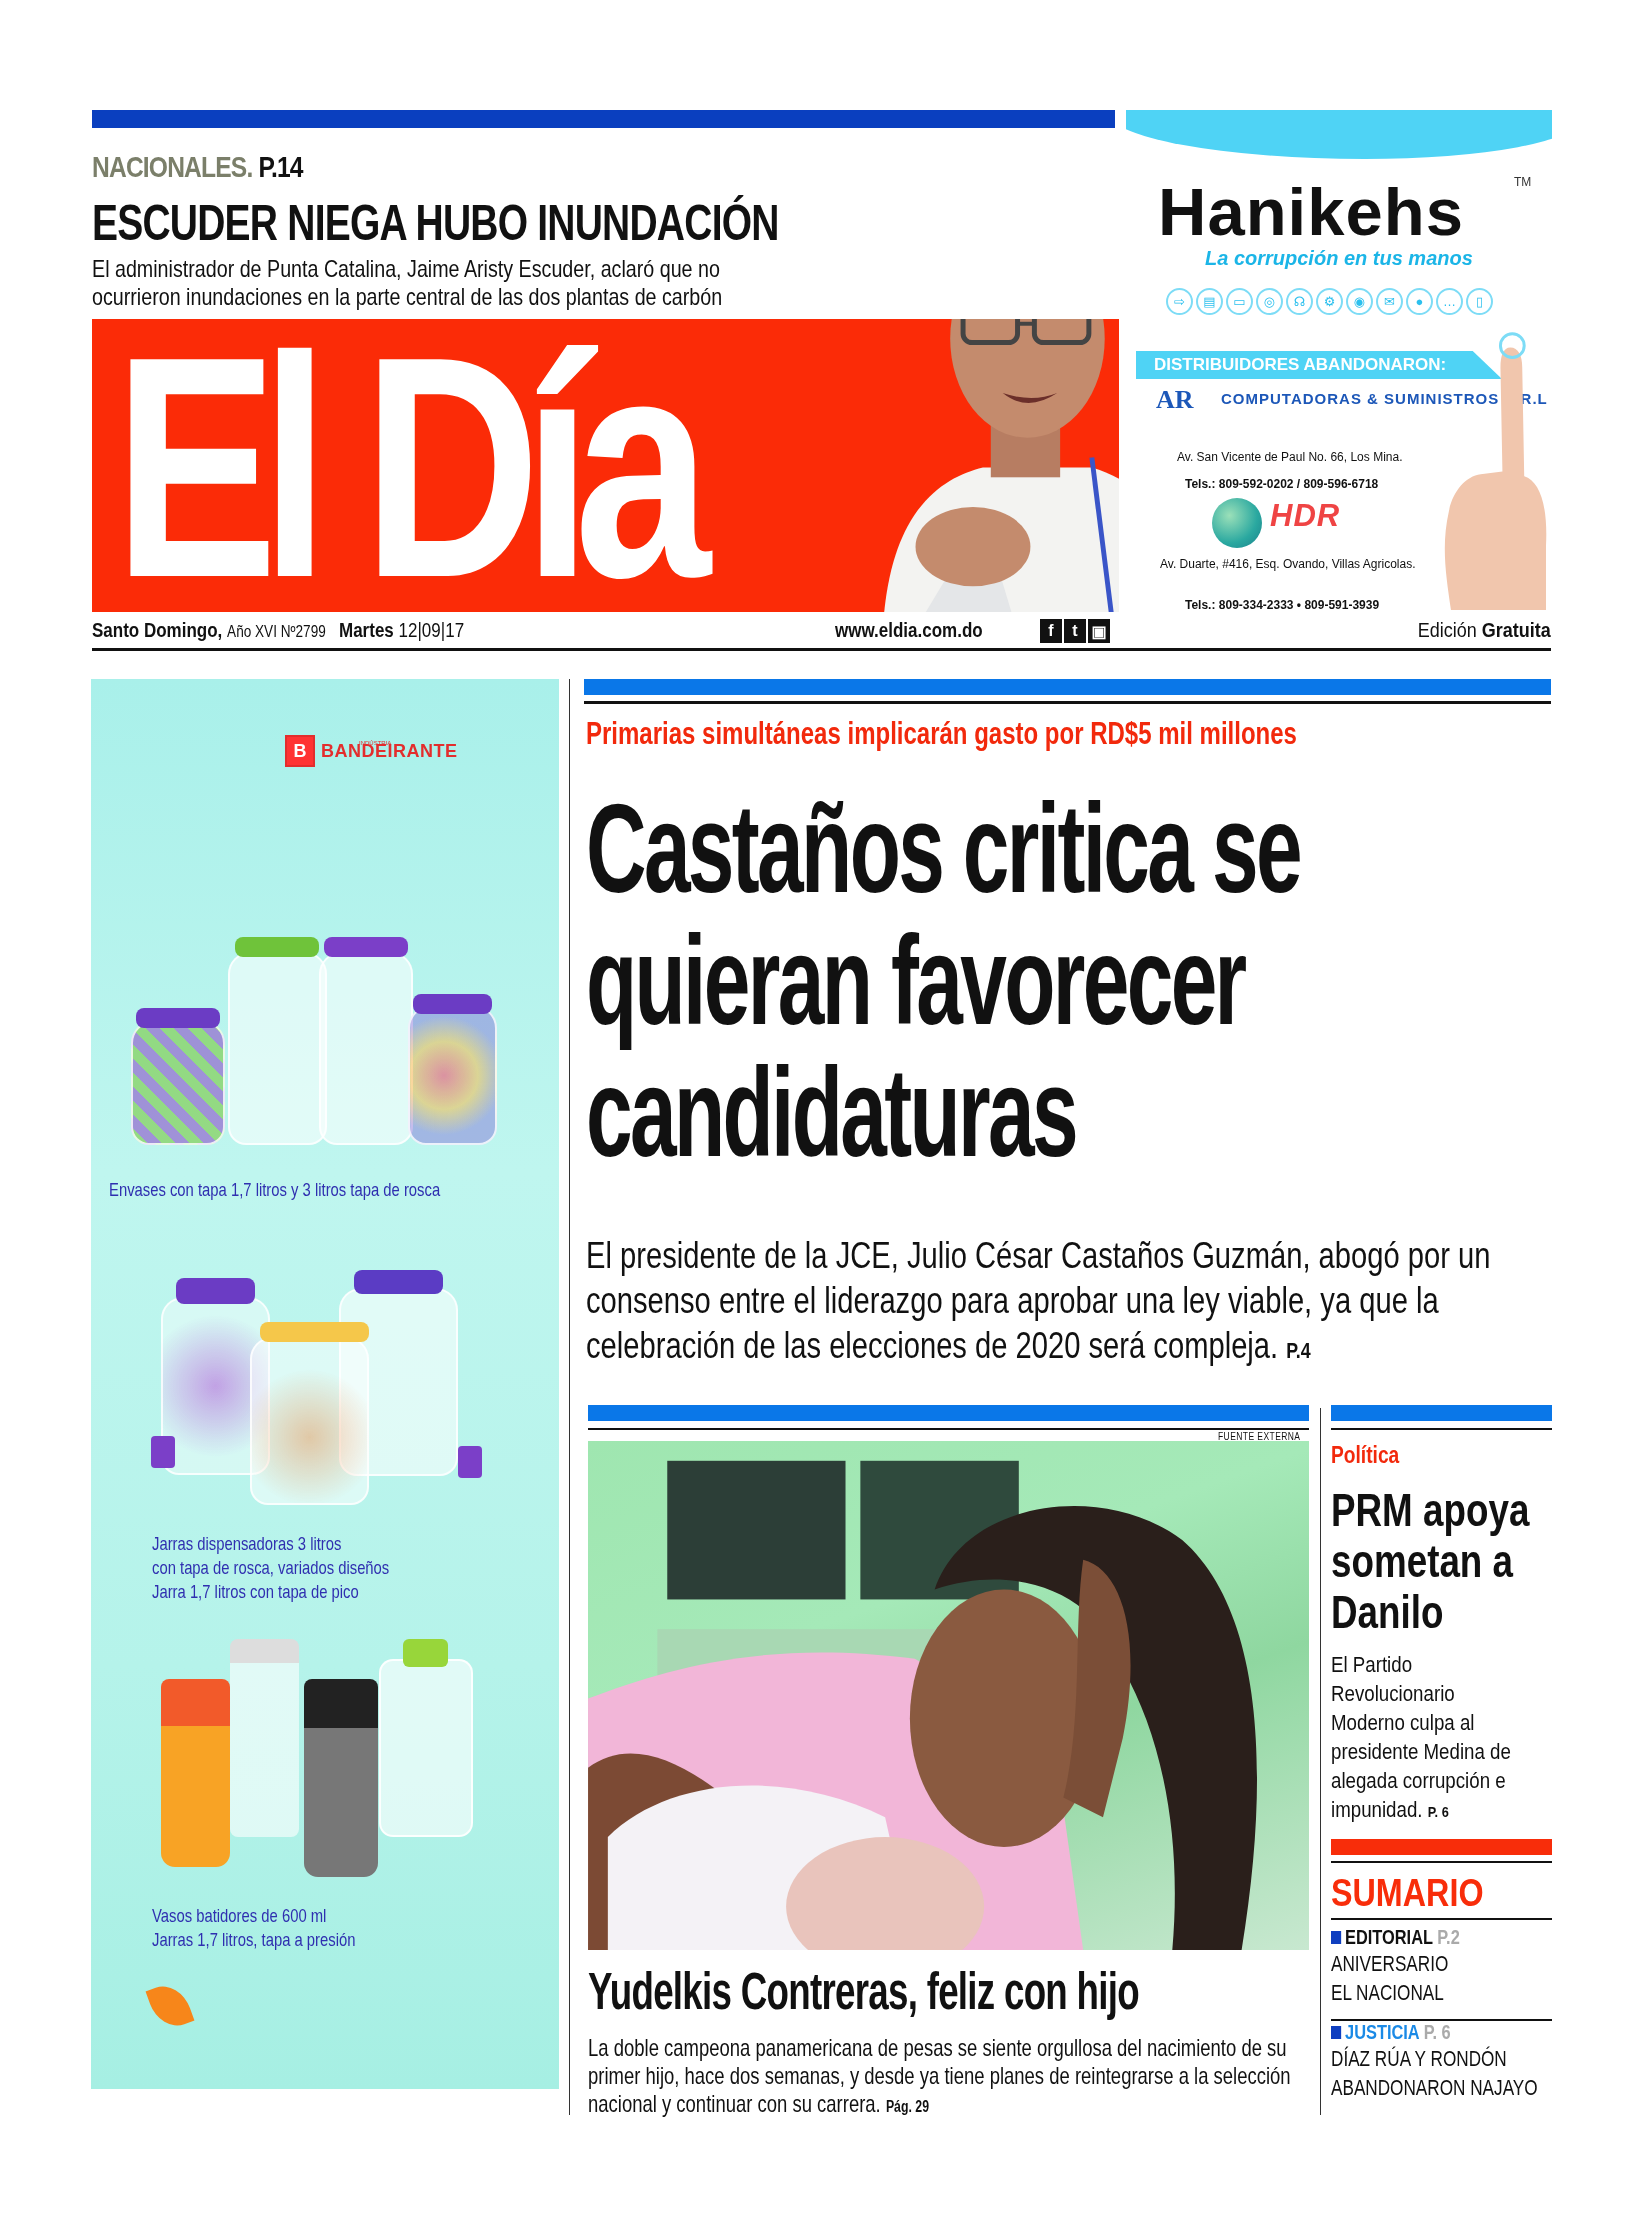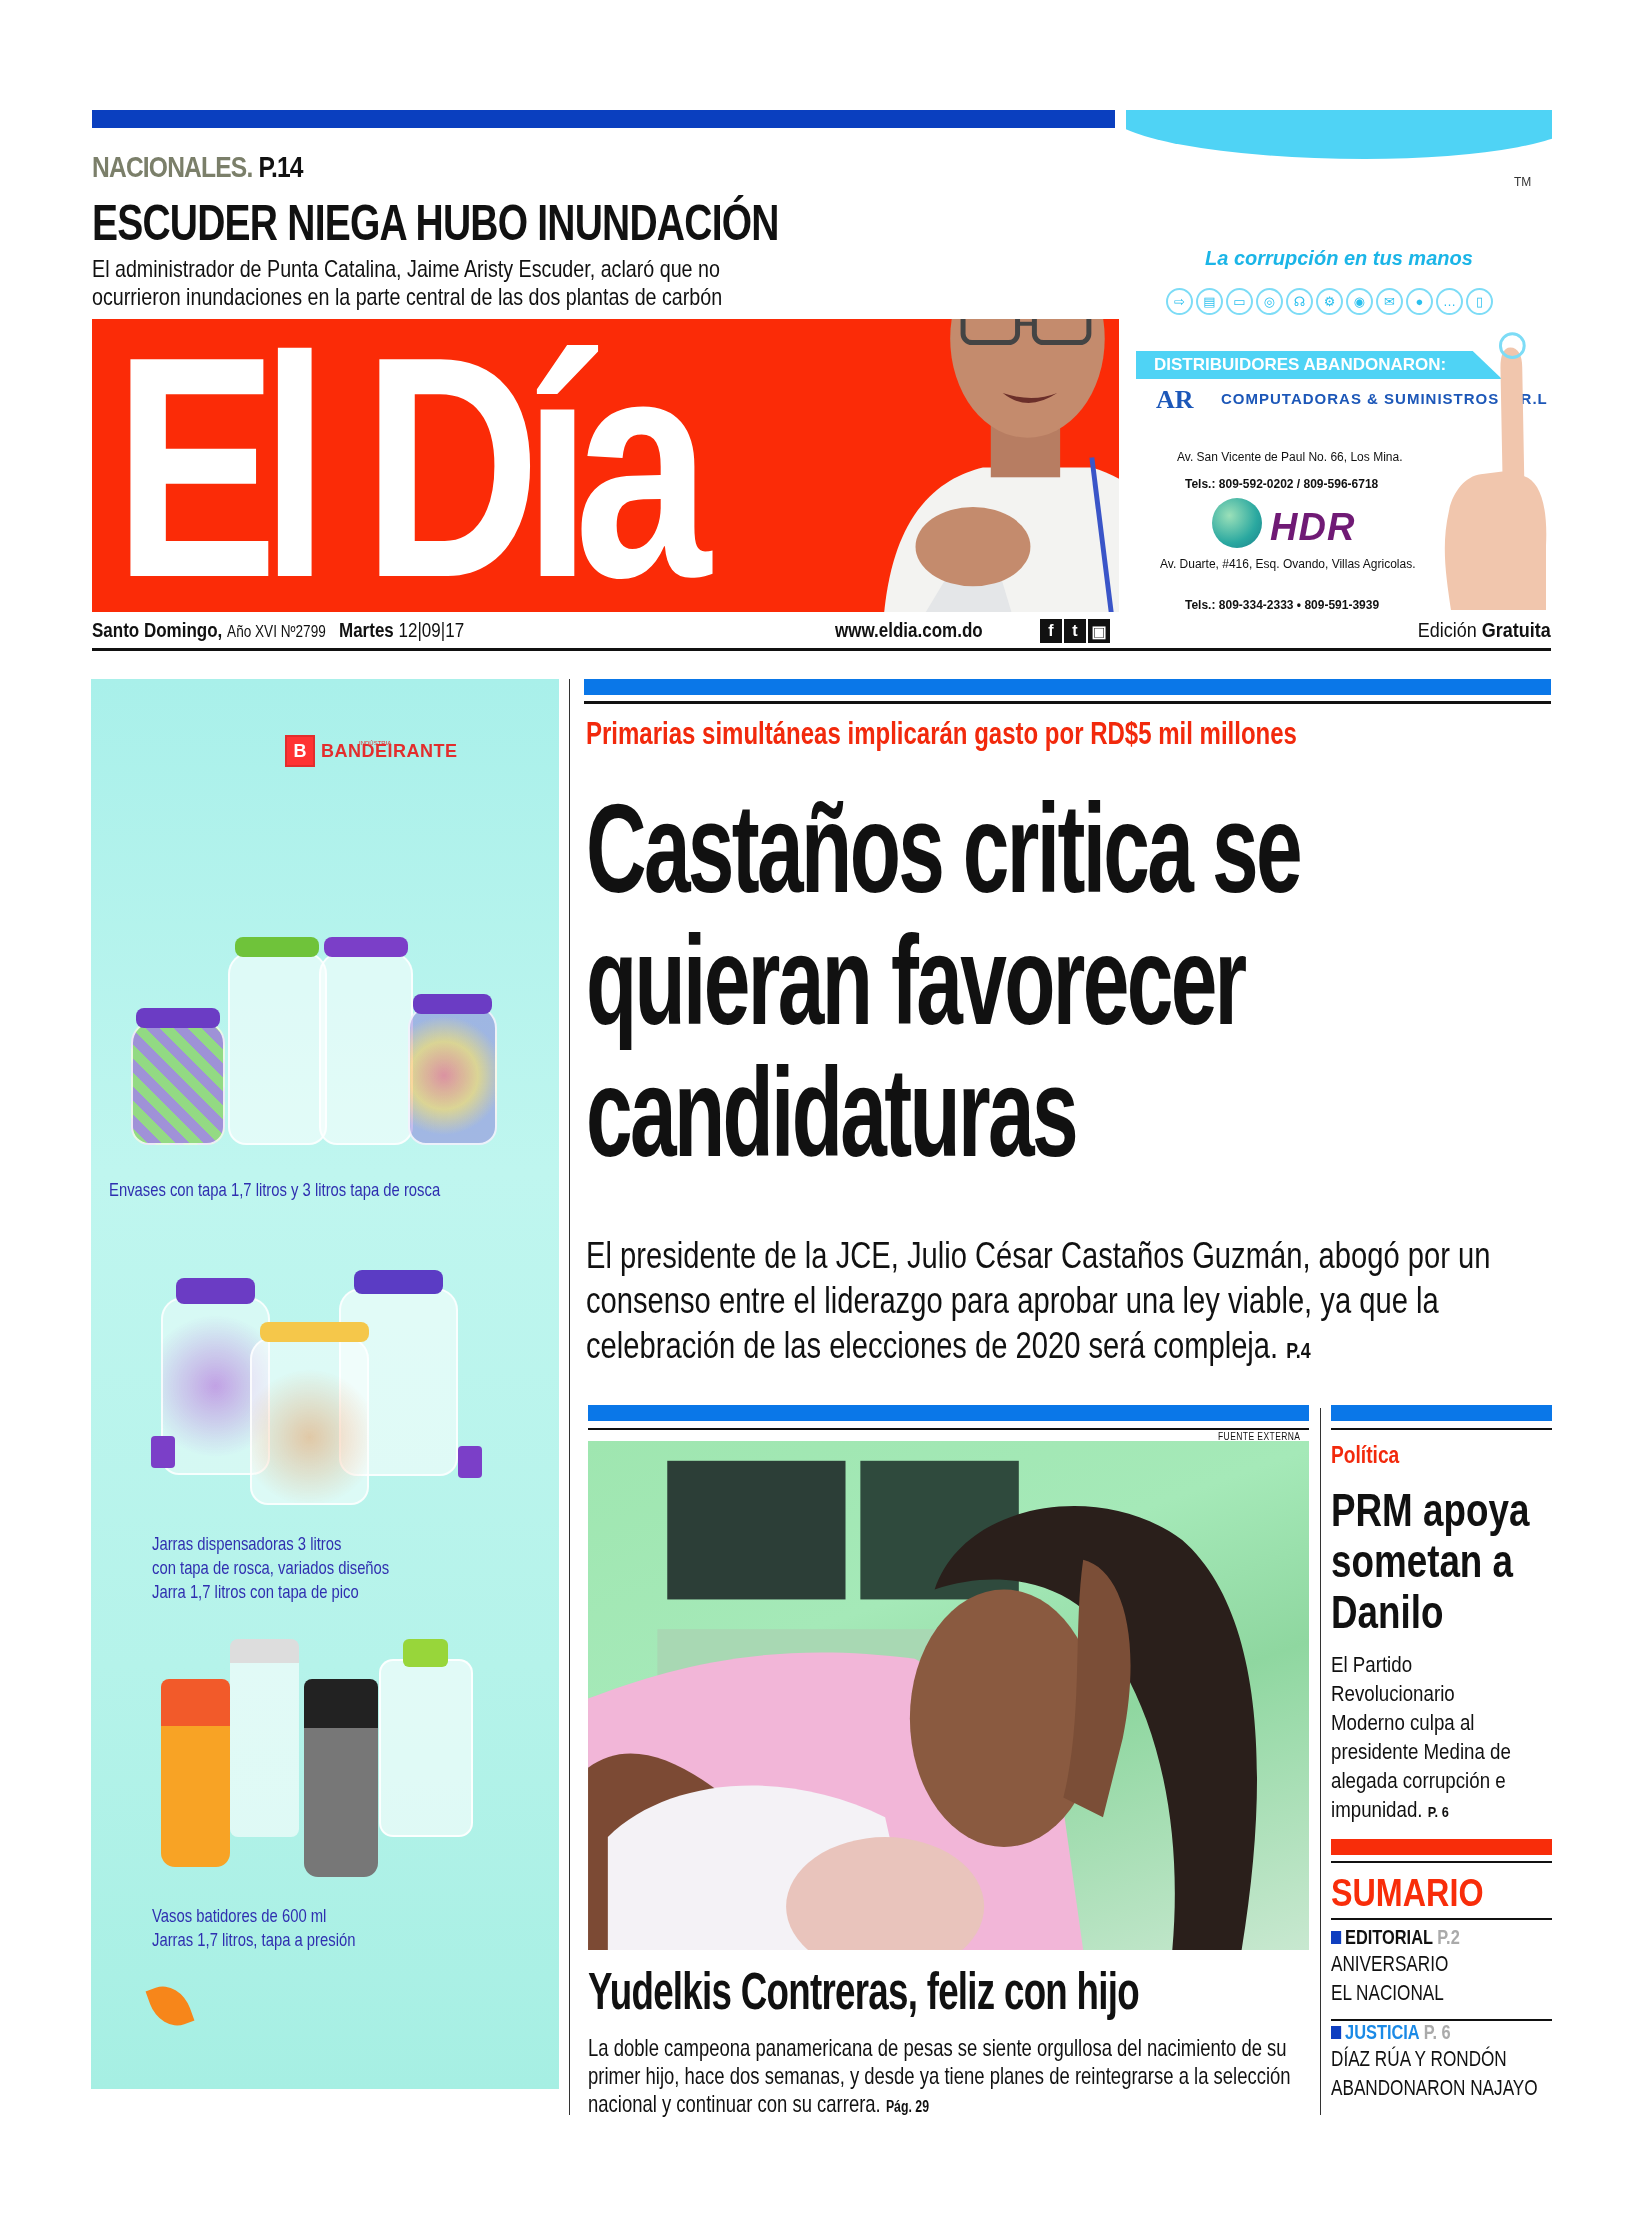--- a/index.html
+++ b/index.html
@@ -26,21 +26,21 @@
   #ad-tm { left: 388px; top: 65px; font-size: 12px; color: #333; }
   #ad-tagline { left: 79px; top: 137px; font-size: 20px; font-style: italic; color: #1bb5e7; font-weight: bold; }
   #ad-icons { left: 40px; top: 178px; display: flex; gap: 3px; }
   #ad-icons span { width: 27px; height: 27px; border: 2px solid #7ddcf6; border-radius: 50%; color: #2cc0ee; font-size: 13px; display: flex; align-items: center; justify-content: center; }
   #ad-dist { left: 10px; top: 241px; width: 366px; height: 28px; background: #4fd3f5; color: #fff; font-weight: bold; font-size: 17px; padding-left: 18px; line-height: 28px; clip-path: polygon(0 0, 92% 0, 100% 100%, 0 100%); }
   #ad-ar-logo { left: 30px; top: 275px; font-size: 26px; font-family: "Liberation Serif", serif; font-weight: bold; color: #1c57b8; }
   #ad-ar-name { left: 95px; top: 280px; font-size: 15px; font-weight: bold; color: #1c57b8; letter-spacing: 1px; }
   #ad-ar-tel { left: 59px; top: 323px; font-size: 12px; font-weight: bold; margin-top: 44px; }
   #ad-ar-addr { left: 51px; top: 340px; font-size: 12px; }
   #ad-hdr-globe { left: 86px; top: 388px; width: 50px; height: 50px; border-radius: 50%; background: radial-gradient(circle at 35% 35%, #9be0b9, #2aa8a0 60%, #1a7f8a); }
-  #ad-hdr-name { left: 144px; top: 396px; font-size: 38px; font-weight: bold; font-style: italic; color: #701a75; letter-spacing: 1px; }
+  #ad-hdr-name { left: 144px; top: 388px; font-size: 31px; font-weight: bold; font-style: italic; color: #ef4444; letter-spacing: 1px; }
   #ad-hdr-addr { left: 34px; top: 447px; font-size: 12px; }
   #ad-hdr-tel { left: 59px; top: 488px; font-size: 12px; font-weight: bold; }
   #ad-hand { left: 315px; top: 198px; width: 109px; height: 302px; }
 
   
   #dateline { left: 92px; top: 619px; width: 1459px; height: 30px; font-size: 20px; }
   #dateline .city { font-weight: bold; }
   #dateline .issue { font-size: 16px; }
   #dateline .day { font-weight: bold; margin-left: 10px; }
   #dateline-left { left: 0; top: 0; transform: scaleX(0.85); transform-origin: left; white-space: nowrap; }
@@ -133,20 +133,21 @@
     <rect x="172" y="120" width="55" height="34" rx="9" fill="none" stroke="#444" stroke-width="5"></rect>
     <line x1="155" y1="135" x2="172" y2="135" stroke="#444" stroke-width="4"></line>
     <path d="M140 205 Q165 225 195 205 Q170 215 140 205 Z" fill="#6b2f2a"></path>
     <path d="M230 270 L250 430" stroke="#3a55c8" stroke-width="5"></path>
     <ellipse cx="110" cy="360" rx="58" ry="40" fill="#c48b6d"></ellipse>
   </svg>
 </div>
 
 <div id="ad-top" class="abs">
   <div class="swoosh abs"></div>
+  <div id="ad-brand" class="abs">Hanikehs</div>
   <div id="ad-tm" class="abs">TM</div>
   <div id="ad-tagline" class="abs">La corrupción en tus manos</div>
   <div id="ad-icons" class="abs">
     <span>⇨</span>
     <span>▤</span>
     <span>▭</span>
     <span>◎</span>
     <span>☊</span>
     <span>⚙</span>
     <span>◉</span>

